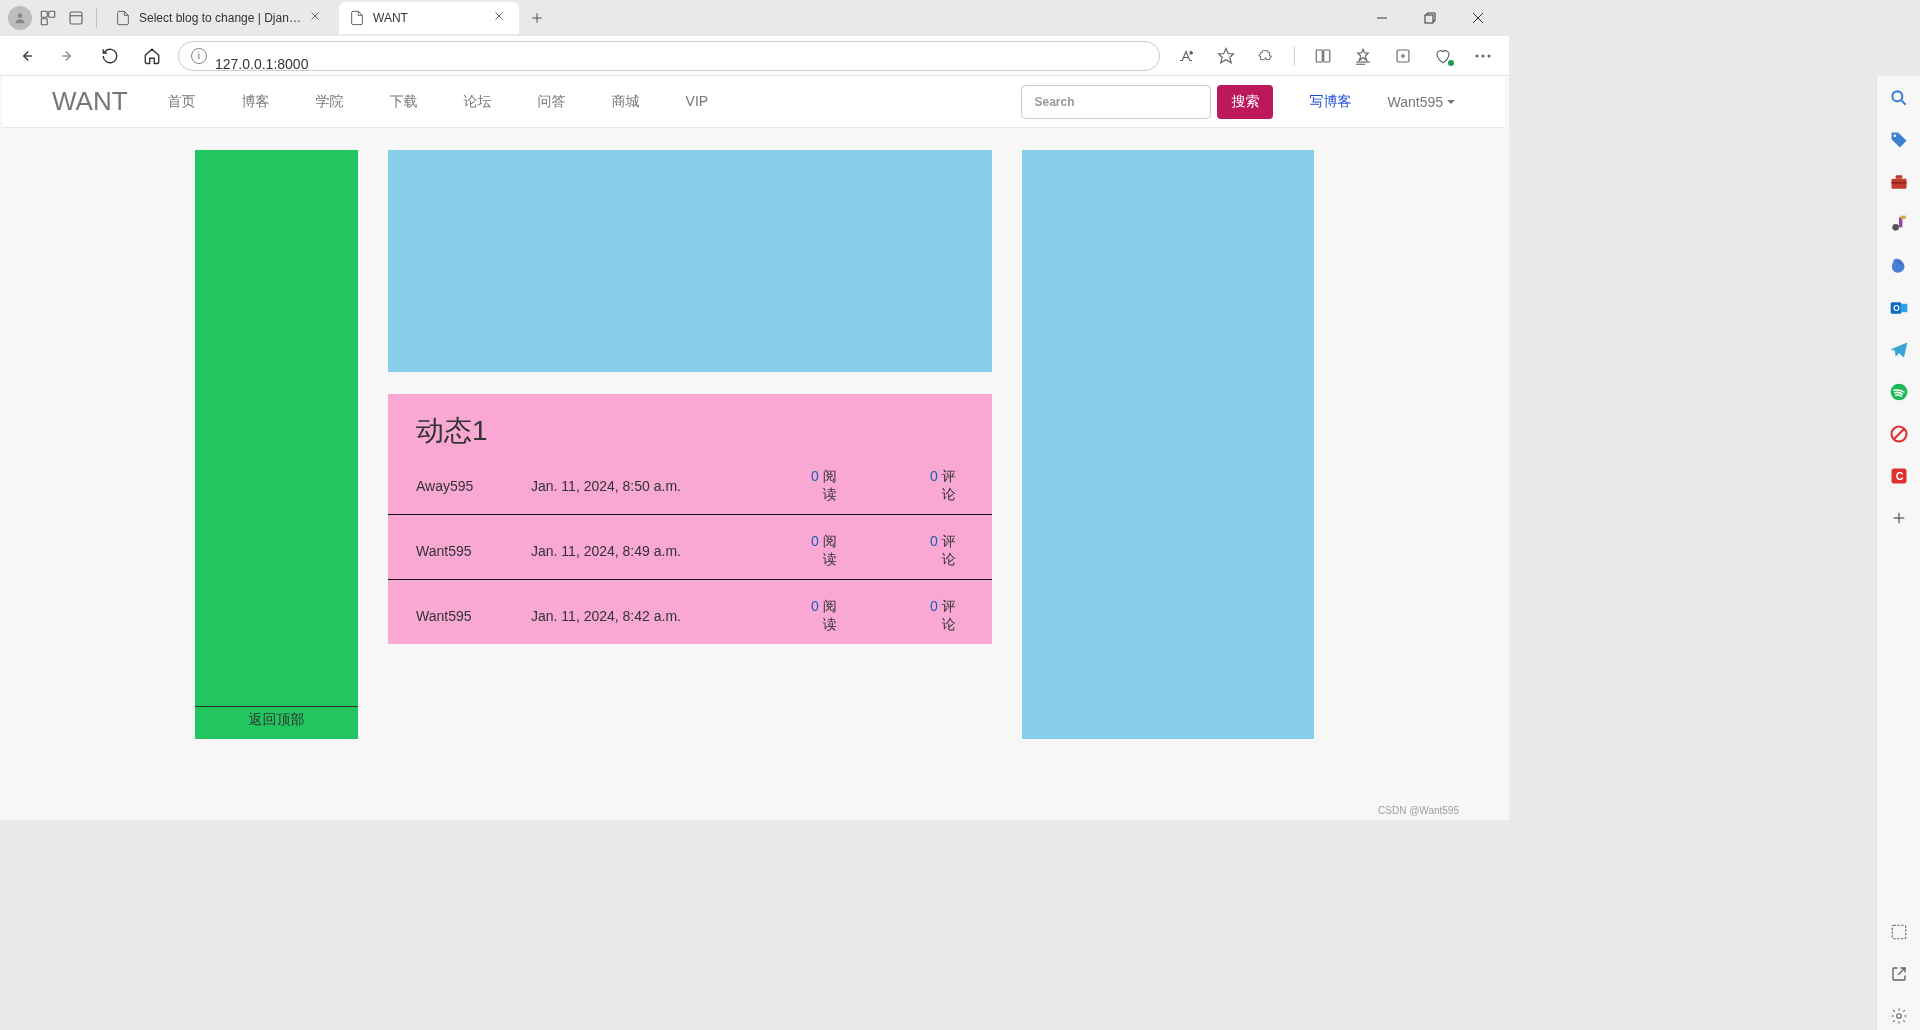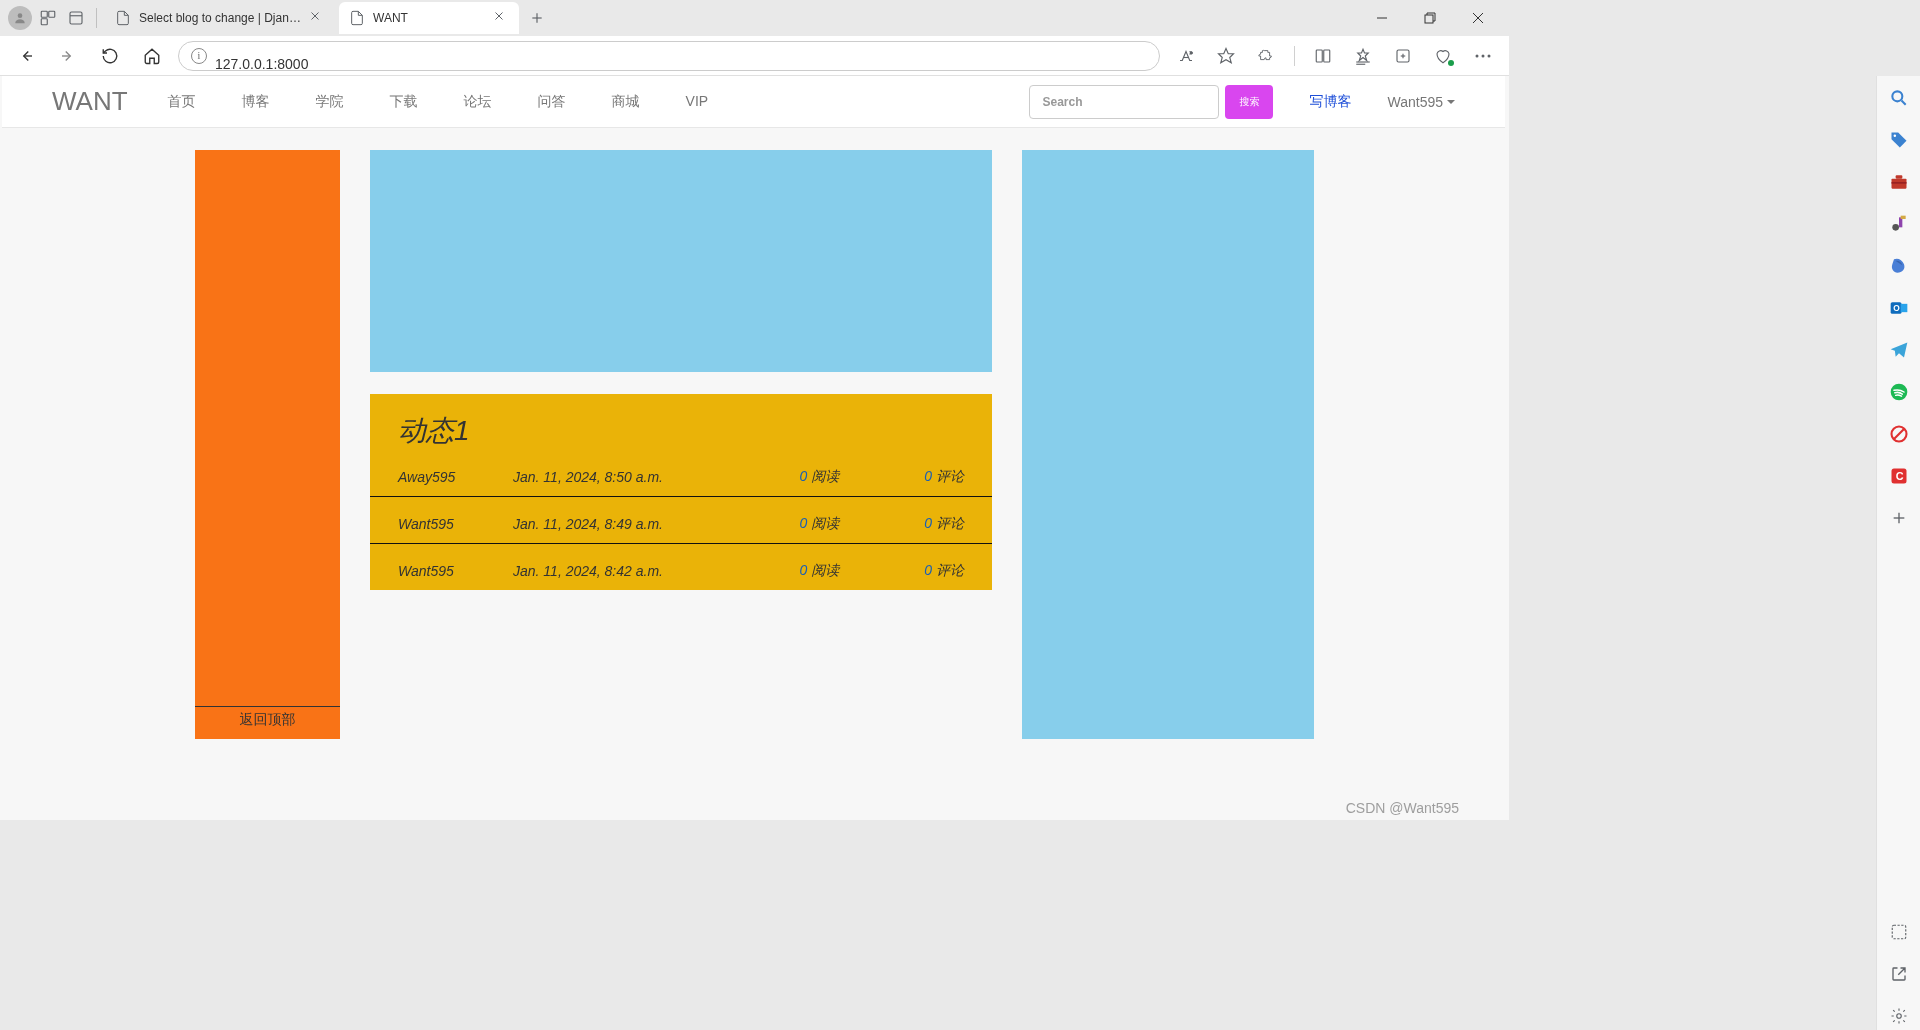--- a/index.html
+++ b/index.html
@@ -32,50 +32,50 @@
     .viewport { position: relative; height: calc(820px - 76px); overflow: hidden; background: #f7f7f7; }
 
     
     .navbar { background: #fff; height: 52px; display: flex; align-items: center; padding: 0 50px; border-bottom: 1px solid #e7e7e7; margin: 0 4px 0 2px; border-radius: 0; }
     .brand { font-size: 26px; color: #777; margin-right: 25px; font-weight: 400; }
     .nav-links { display: flex; gap: 16px; }
     .nav-links a { color: #777; text-decoration: none; font-size: 14px; padding: 15px 15px; }
     .nav-right { margin-left: auto; display: flex; align-items: center; gap: 6px; }
     .search-input { width: 190px; height: 34px; border: 1px solid #ccc; border-radius: 4px; padding: 0 12px; font-size: 12px; color: #b91c1c; font-weight: bold; }
     .search-input::placeholder { color: #999; }
-    .search-btn { height: 34px; padding: 0 14px; background: #d946ef; color: #fff; border: none; border-radius: 4px; font-size: 10px; cursor: pointer; }
+    .search-btn { height: 34px; padding: 0 14px; background: #be185d; color: #fff; border: none; border-radius: 4px; font-size: 14px; cursor: pointer; }
     .write-link { color: #1d4ed8; text-decoration: none; font-size: 14px; margin-left: 30px; }
     .user-link { color: #777; text-decoration: none; font-size: 14px; margin-left: 30px; display: inline-flex; align-items: center; gap: 4px; }
     .caret { width: 0; height: 0; border-left: 4px solid transparent; border-right: 4px solid transparent; border-top: 4px solid #777; display: inline-block; }
 
     
     .container { display: flex; gap: 30px; padding: 22px 195px 0 195px; }
-    .col-left { width: 145px; background: #f97316; min-height: 589px; position: relative; }
+    .col-left { width: 163px; background: #22c55e; min-height: 589px; position: relative; }
     .back-top { position: absolute; bottom: 0; left: 0; right: 0; border-top: 1px solid #333; text-align: center; font-size: 14px; color: #333; padding: 4px 0 10px; }
     .col-center { flex: 1; display: flex; flex-direction: column; gap: 22px; }
     .banner { height: 222px; background: #87CEEB; }
-    .post-list { background: #eab308; font-style: italic; }
+    .post-list { background: #f9a8d4; }
     .post { padding: 18px 28px 10px 28px; border-bottom: 1px solid #111; }
     .post:last-child { border-bottom: none; }
     .post-title { font-size: 28px; color: #333; font-weight: 400; margin-bottom: 18px; }
     .post-meta { display: flex; align-items: center; font-size: 14px; color: #333; gap: 45px; }
     .post-meta .author { min-width: 70px; }
     .post-meta .date { flex: 0 0 auto; }
     .post-meta .spacer { flex: 1; }
     .post-meta .stat { display: inline-flex; gap: 4px; margin-left: 40px; }
     .post-meta .count { color: #1a5fb4; }
     .col-right { width: 292px; background: #87CEEB; min-height: 589px; }
 
     
     .edge-sidebar { position: absolute; right: 0; top: 76px; bottom: 0; width: 44px; background: #f7f7f7; border-left: 1px solid #e0e0e0; display: flex; flex-direction: column; align-items: center; padding-top: 8px; gap: 14px; z-index: 100; }
     .side-icon { width: 28px; height: 28px; display: flex; align-items: center; justify-content: center; font-size: 18px; border-radius: 4px; }
     .side-spacer { flex: 1; }
 
     
-    .watermark { position: absolute; right: 50px; bottom: 4px; font-size: 14px; color: rgba(120,120,120,0.7); z-index: 50; margin-top: 47px; }
+    .watermark { position: absolute; right: 50px; bottom: 4px; font-size: 10px; color: rgba(120,120,120,0.7); z-index: 50; margin-top: 47px; }
 
     
     .dot-badge { position: relative; }
     .dot-badge::after { content: ''; position: absolute; bottom: 6px; right: 5px; width: 6px; height: 6px; background: #1a9e4b; border-radius: 50%; }
 
     svg { display: block; }
   </style>
 </head>
 <body>
 

